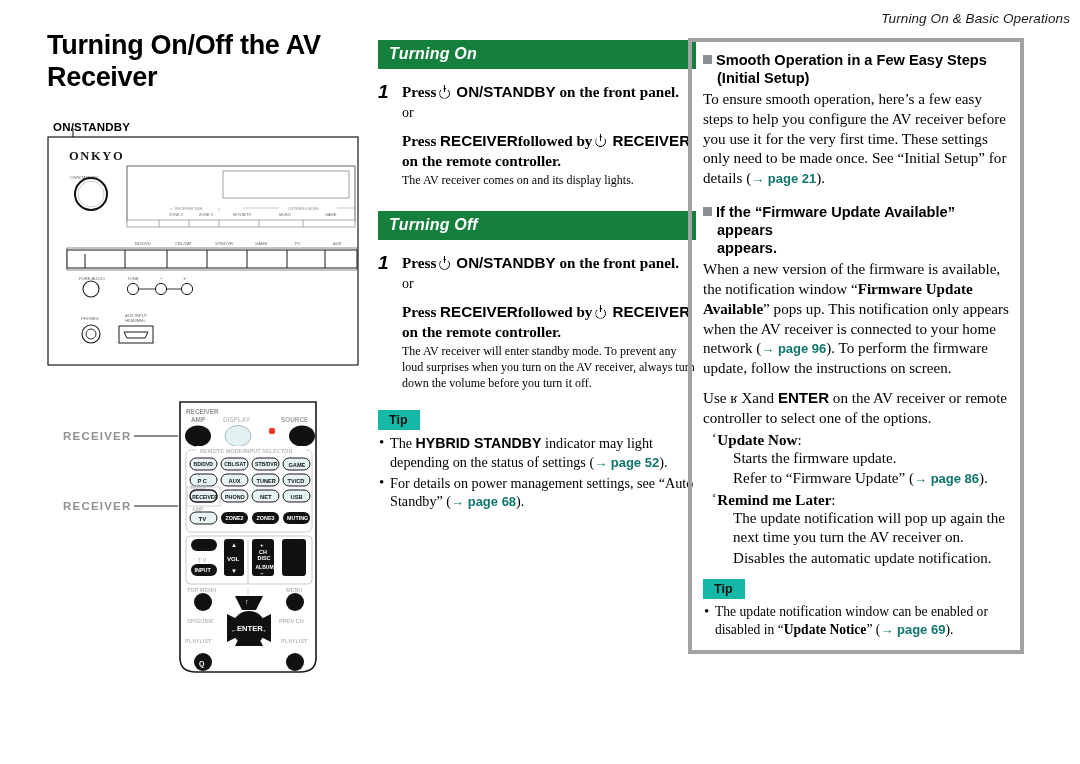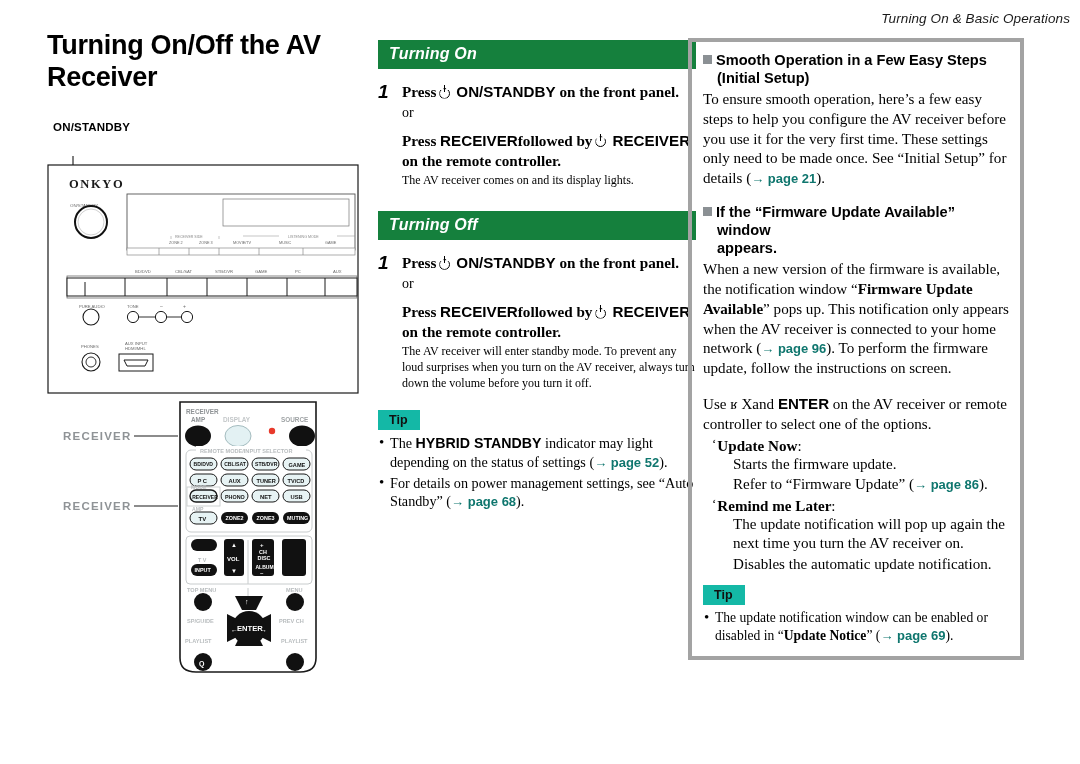--- a/index.html
+++ b/index.html
@@ -36,21 +36,21 @@
   .label-onstandby{
     font-family:"Liberation Sans", sans-serif;
     font-weight:bold;
     font-size:11.5px;
     margin-top:27px;
     margin-left:6px;
     letter-spacing:.2px;
   }
 
   
-  .fig-receiver{position:absolute;left:47px;top:156px;width:262px;height:242px;}
+  .fig-receiver{position:absolute;left:47px;top:128px;width:262px;height:242px;}
   .fig-remote{position:absolute;left:60px;top:400px;width:280px;height:275px;}
 
   
   .col-mid{position:absolute;left:378px;top:40px;width:318px;}
   .sec-bar{
     background:#15803d;
     color:#ffffff;
     font-family:"Liberation Sans", sans-serif;
     font-style:italic;
     font-weight:bold;
@@ -111,21 +111,21 @@
     font-family:"Liberation Sans", sans-serif;
     font-weight:bold;font-size:14.6px;line-height:1.24;
     text-indent:-14px;padding-left:14px;
     margin:0 0 3px 0;
   }
   .rc-head .sq{
     display:inline-block;width:9px;height:9px;background:#8b9094;margin-right:4px;vertical-align:1px;
   }
   .rc-head.second{margin-top:14px;}
   .rc-p{font-size:15.1px;line-height:1.31;margin:0 0 0 0;}
-  .rc-p + .rc-p{margin-top:15px;}
+  .rc-p + .rc-p{margin-top:9px;}
   .opt-list{margin:2px 0 0 0;padding:0;list-style:none;}
   .opt-list > li{margin-top:1px;}
   .opt-term{
     font-size:15.1px;padding-left:18px;text-indent:-9px;
   }
   .opt-term:before{content:"‘";margin-right:1px;font-size:13px;vertical-align:3px;}
   .opt-def{font-size:15.1px;line-height:1.3;padding-left:30px;}
   .rc-tip{margin-top:11px;}
   .rc-tip .tip-list{font-size:13.6px;}
 
@@ -371,21 +371,21 @@
   </div>
 
   <div class="col-right">
     <div class="rc-head">
       <span class="sq"></span><span>Smooth Operation in a Few Easy Steps</span><br>
       <span style="padding-left:14px;display:inline-block;">(Initial Setup)</span>
     </div>
     <p class="rc-p"><span>To ensure smooth operation, here’s a few easy steps to help you configure the AV receiver before you use it for the very first time. These settings only need to be made once. See “Initial Setup” for details (</span><span class="ref">→ page 21</span><span>).</span></p>
 
     <div class="rc-head second">
-      <span class="sq"></span><span>If the “Firmware Update Available” window</span><br>
+      <span class="sq"></span><span>If the “Firmware Update Available” appears</span><br>
       <span style="padding-left:14px;display:inline-block;">appears.</span>
     </div>
     <p class="rc-p"><span>When a new version of the firmware is available, the notification window “</span><span class="b">Firmware Update Available</span><span>” pops up. This notification only appears when the AV receiver is connected to your home network (</span><span class="ref">→ page 96</span><span>). To perform the firmware update, follow the instructions on screen.</span></p>
 
     <p class="rc-p"><span>Use</span> <span>ʁ X</span><span>and</span> <span class="sans-b">ENTER</span> <span>on the AV receiver or remote controller to select one of the options.</span></p>
 
     <ul class="opt-list">
       <li>
         <div class="opt-term"><span class="b">Update Now</span><span>:</span></div>
         <div class="opt-def">Starts the firmware update.</div>

